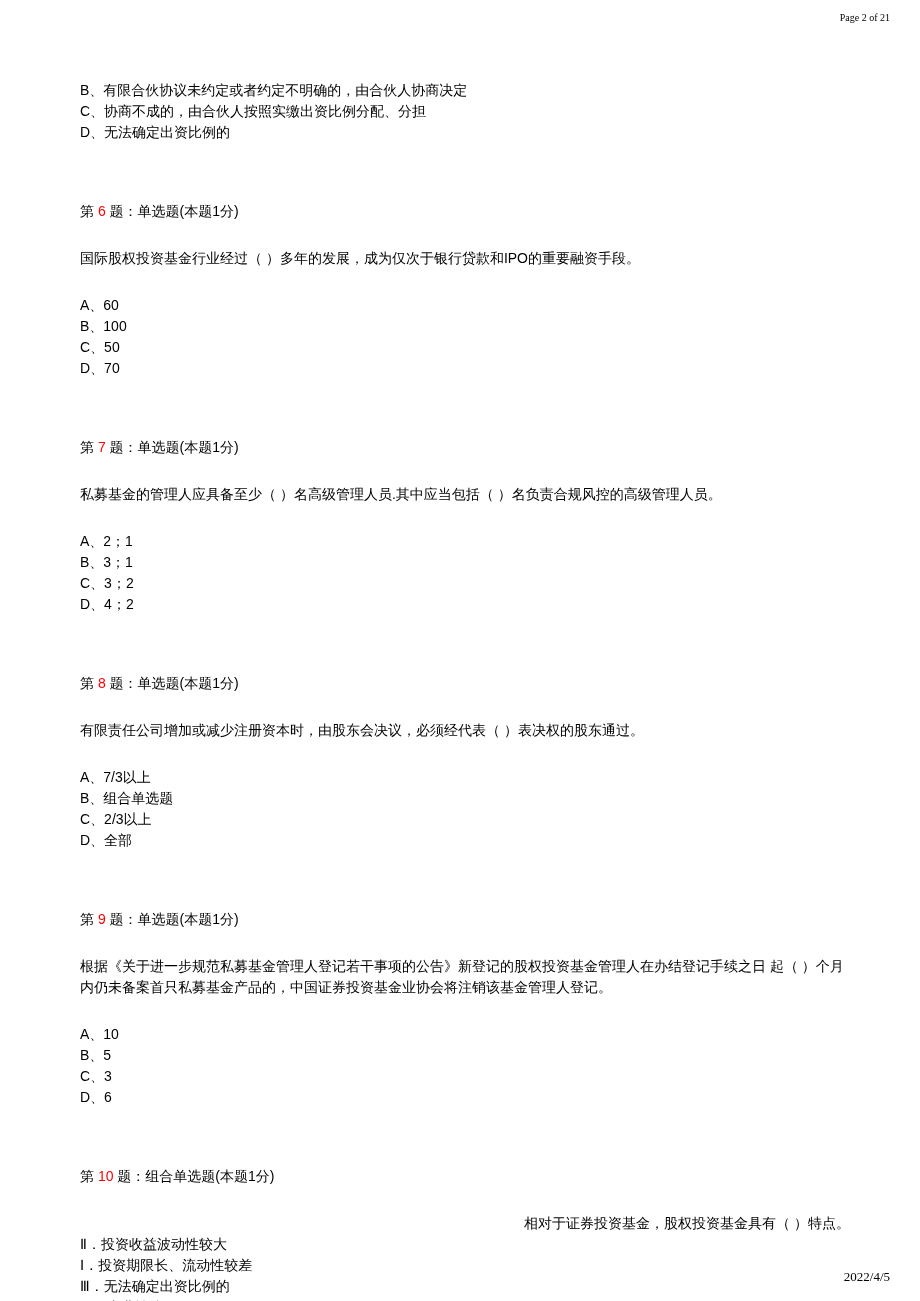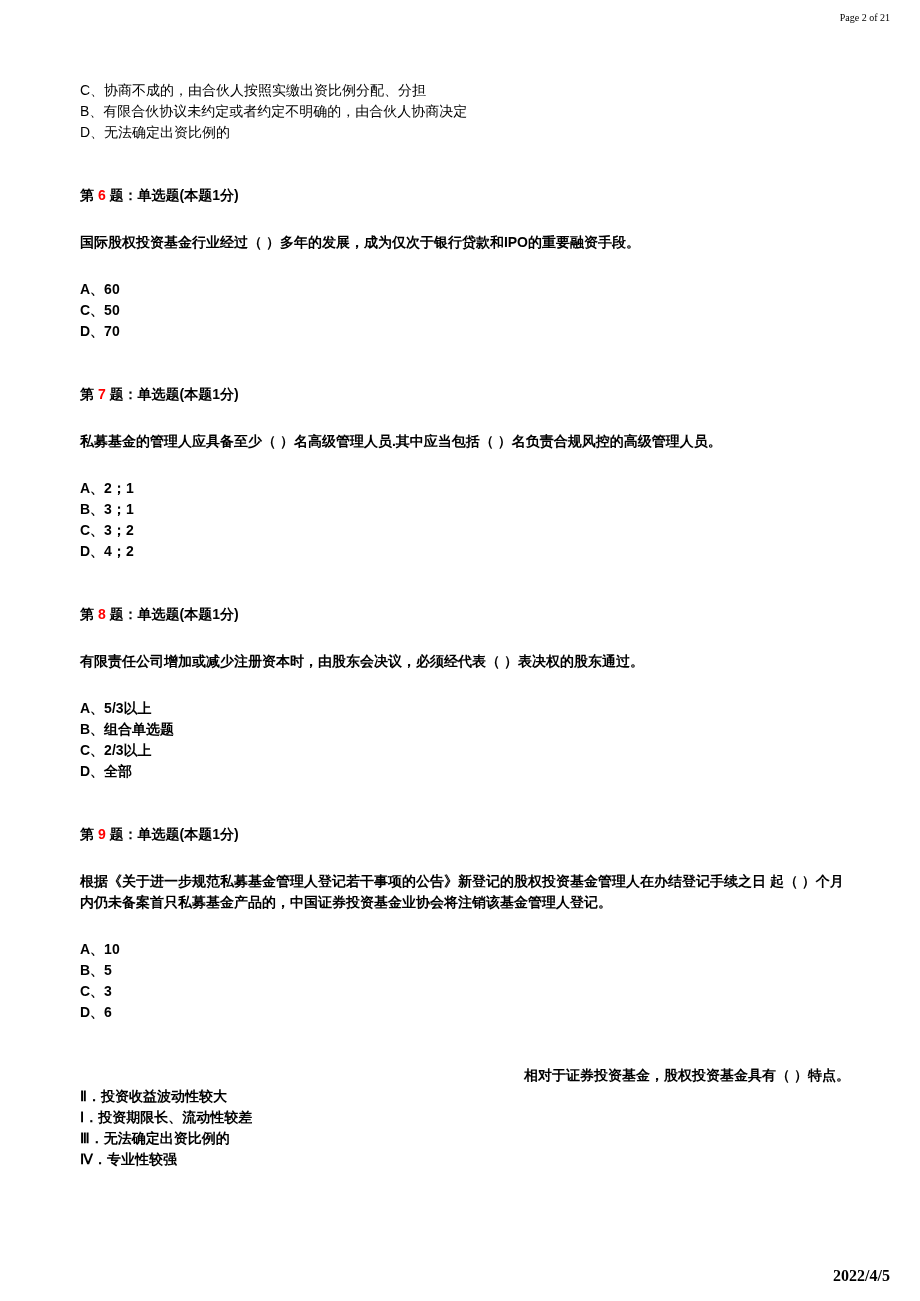--- a/index.html
+++ b/index.html
@@ -23,67 +23,66 @@
       position: absolute;
       left: 80px;
       top: 80px;
       width: 770px;
       line-height: 1.5;
     }
     .option-line {
       margin: 0;
     }
     .question-block {
-      margin-top: 42px;
-      font-weight: bold;
+      margin-top: 58px;
     }
     .q-header {
       margin-bottom: 26px;
     }
     .q-prefix { }
     .q-num { color: #ff0000; font-size: 14px; }
     .q-suffix { }
     .q-text {
       margin-bottom: 26px;
     }
     .stmt {
       margin: 0;
     }
     .options { }
     .footer {
       position: absolute;
       bottom: 16px;
       right: 30px;
       font-family: "Times New Roman", serif;
-      font-size: 16px;
-      font-weight: bold;
+      font-size: 13px;
     }
   </style>
 </head>
 <body>
 
 <div class="header">
   <span>Page 2 of 21</span>
 </div>
 
 <div class="content">
 
   <div class="options">
+    <div class="option-line">B、有限合伙协议未约定或者约定不明确的，由合伙人协商决定</div>
     <div class="option-line">C、协商不成的，由合伙人按照实缴出资比例分配、分担</div>
-    <div class="option-line">B、有限合伙协议未约定或者约定不明确的，由合伙人协商决定</div>
     <div class="option-line">D、无法确定出资比例的</div>
   </div>
 
   <div class="question-block">
     <div class="q-header">
       <span class="q-prefix">第 </span><span class="q-num">6</span><span class="q-suffix"> 题：单选题(本题1分)</span>
     </div>
     <div class="q-text">国际股权投资基金行业经过（  ）多年的发展，成为仅次于银行贷款和IPO的重要融资手段。</div>
     <div class="options">
       <div class="option-line">A、60</div>
+      <div class="option-line">B、100</div>
       <div class="option-line">C、50</div>
       <div class="option-line">D、70</div>
     </div>
   </div>
 
   <div class="question-block">
     <div class="q-header">
       <span class="q-prefix">第 </span><span class="q-num">7</span><span class="q-suffix"> 题：单选题(本题1分)</span>
     </div>
     <div class="q-text">私募基金的管理人应具备至少（  ）名高级管理人员.其中应当包括（  ）名负责合规风控的高级管理人员。</div>
@@ -94,41 +93,44 @@
       <div class="option-line">D、4；2</div>
     </div>
   </div>
 
   <div class="question-block">
     <div class="q-header">
       <span class="q-prefix">第 </span><span class="q-num">8</span><span class="q-suffix"> 题：单选题(本题1分)</span>
     </div>
     <div class="q-text">有限责任公司增加或减少注册资本时，由股东会决议，必须经代表（  ）表决权的股东通过。</div>
     <div class="options">
-      <div class="option-line">A、5/3以上</div>
+      <div class="option-line">A、7/3以上</div>
       <div class="option-line">B、组合单选题</div>
       <div class="option-line">C、2/3以上</div>
       <div class="option-line">D、全部</div>
     </div>
   </div>
 
   <div class="question-block">
     <div class="q-header">
       <span class="q-prefix">第 </span><span class="q-num">9</span><span class="q-suffix"> 题：单选题(本题1分)</span>
     </div>
     <div class="q-text">根据《关于进一步规范私募基金管理人登记若干事项的公告》新登记的股权投资基金管理人在办结登记手续之日  起（  ）个月内仍未备案首只私募基金产品的，中国证券投资基金业协会将注销该基金管理人登记。</div>
     <div class="options">
       <div class="option-line">A、10</div>
       <div class="option-line">B、5</div>
       <div class="option-line">C、3</div>
       <div class="option-line">D、6</div>
     </div>
   </div>
 
   <div class="question-block">
+    <div class="q-header">
+      <span class="q-prefix">第 </span><span class="q-num">10</span><span class="q-suffix"> 题：组合单选题(本题1分)</span>
+    </div>
     <div class="q-text" style="margin-bottom:0;text-align:right;">相对于证券投资基金，股权投资基金具有（  ）特点。</div>
     <div class="options">
       <div class="stmt">Ⅱ．投资收益波动性较大</div>
       <div class="stmt">Ⅰ．投资期限长、流动性较差</div>
       <div class="stmt">Ⅲ．无法确定出资比例的</div>
       <div class="stmt">Ⅳ．专业性较强</div>
     </div>
   </div>
 
 </div>

